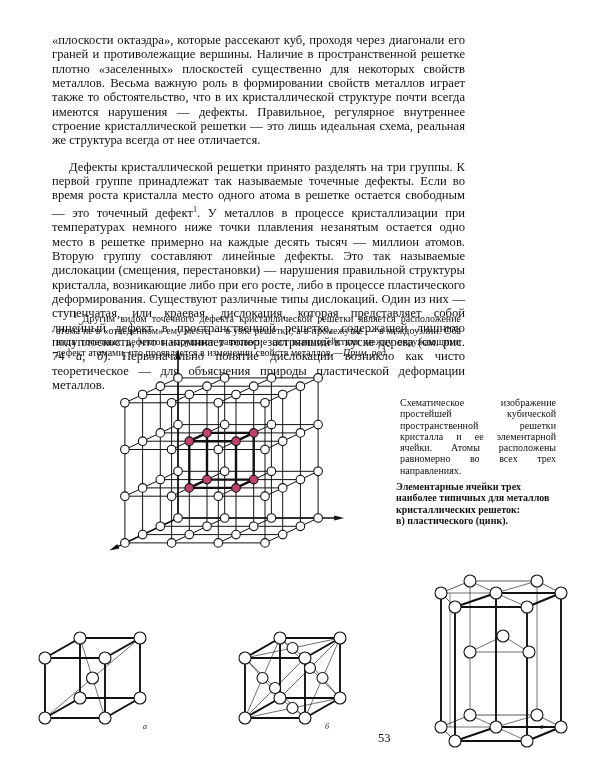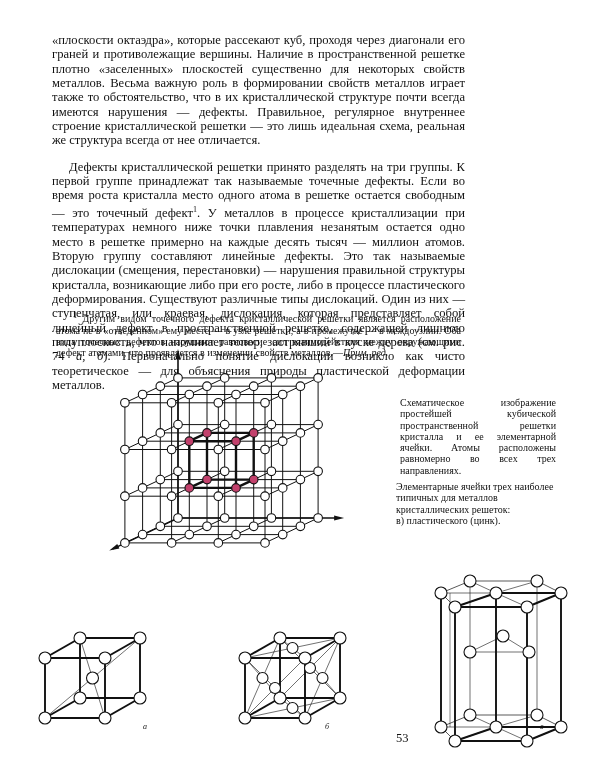--- a/index.html
+++ b/index.html
@@ -10,23 +10,23 @@
   .main-text p { margin:12px; }
   .main-text p.indent { text-indent:17px; }
   .main-text sup { font-size:8px; }
   .footnote { position:absolute; left:40px; top:294px; width:437px;
               font-size:10px; line-height:11.3px; text-align:justify; }
   .footnote p { margin:16px; text-indent:17px; }
   .footnote .em { font-style:italic; }
   .caption { position:absolute; font-size:10px; line-height:11.3px; text-align:justify; }
   .cap1 { left:400px; top:397px; width:156px; }
   .cap2 { left:396px; top:481px; width:160px; text-align:left; }
-  .cap2 p { margin:0; }
+  .cap2 p { margin:0;font-weight:bold; }
   .figure-svg { position:absolute; left:0; top:0; }
-  .pagenum { position:absolute; left:396px; top:731px; font-size:12.5px; }
+  .pagenum { position:absolute; left:378px; top:731px; font-size:12.5px; }
   .fig-label { position:absolute; font-size:8px; font-style:italic; }
 </style>
 </head>
 <body>
 
 <div class="main-text">
   <p class="p1">«плоскости октаэдра», которые рассекают куб, проходя через диагонали его граней и противолежащие вершины. Наличие в пространственной решетке плотно «заселенных» плоскостей существенно для некоторых свойств металлов. Весьма важную роль в формировании свойств металлов играет также то обстоятельство, что в их кристаллической структуре почти всегда имеются нарушения — дефекты. Правильное, регулярное внутреннее строение кристаллической решетки — это лишь идеальная схема, реальная же структура всегда от нее отличается.</p>
   <p class="indent"><span>Дефекты кристаллической решетки принято разделять на три группы. К первой группе принадлежат так называемые точечные дефекты. Если во время роста кристалла место одного атома в решетке остается свободным — это точечный дефект</span><sup>1</sup><span>. У металлов в процессе кристаллизации при температурах немного ниже точки плавления незанятым остается одно место в решетке примерно на каждые десять тысяч — миллион атомов. Вторую группу составляют линейные дефекты. Это так называемые дислокации (смещения, перестановки) — нарушения правильной структуры кристалла, возникающие либо при его росте, либо в процессе пластического деформирования. Существуют различные типы дислокаций. Один из них — ступенчатая, или краевая, дислокация, которая представляет собой линейный дефект в пространственной решетке, содержащей лишнюю полуплоскость, что напоминает топор, застрявший в куске дерева (см. рис. 74 </span><i>а, б</i><span>). Первоначально понятие дислокации возникло как чисто теоретическое — для объяснения природы пластической деформации металлов.</span></p>
 </div>
 

